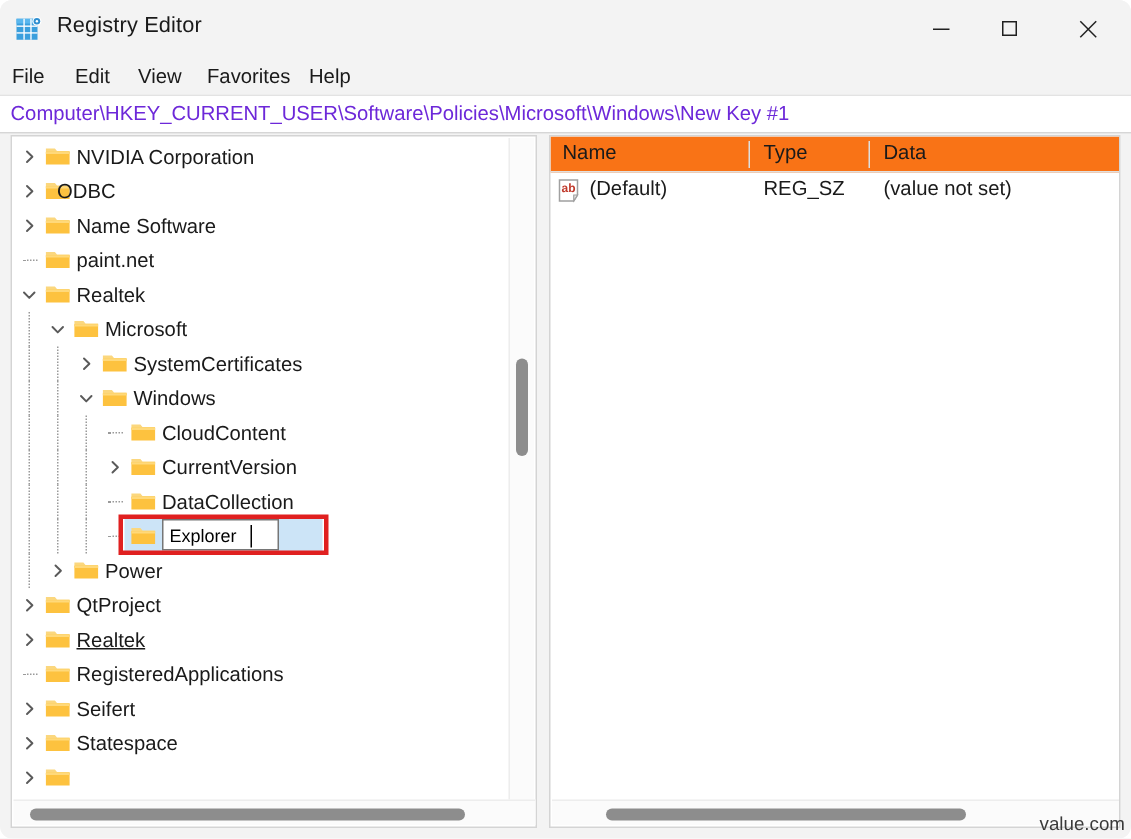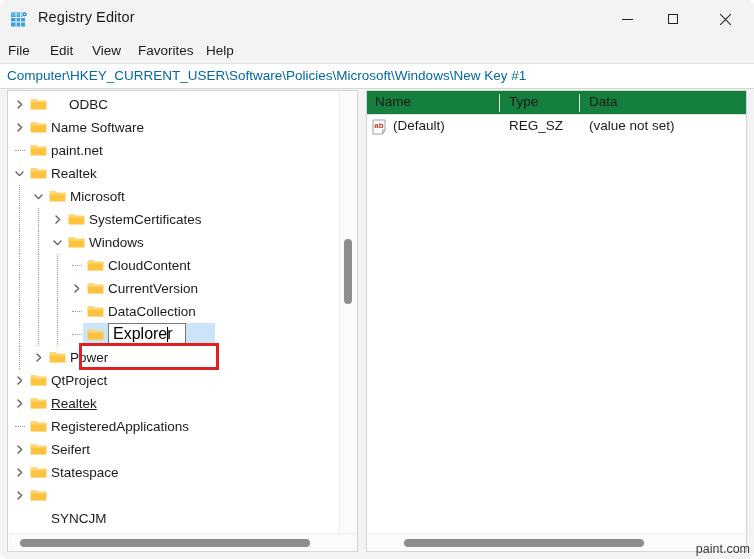--- a/index.html
+++ b/index.html
@@ -108,21 +108,21 @@
     height: 26px;
     background: #ffffff;
     border-top: 1px solid #e3e3e3;
     border-bottom: 1px solid #d6d6d6;
     box-sizing: border-box;
   }
   #address-text {
     position: absolute;
     left: 7px; top: 4px;
     font-size: 13.5px;
-    color: #0369a1;
+    color: #6d28d9;
     white-space: nowrap;
   }
 
   
   #tree-pane {
     position: absolute;
     left: 7px; top: 90px;
     width: 351px;
     height: 462px;
     background: #ffffff;
@@ -194,21 +194,21 @@
     position: absolute;
     top: 0px;
     height: 21px;
     background: #ffffff;
     border: 1px solid #767676;
     box-sizing: border-box;
   }
   .edit-text {
     position: absolute;
     left: 4px; top: 1px;
-    font-size: 16px;
+    font-size: 12px;
     color: #000000;
     line-height: 18px;
     white-space: nowrap;
   }
   .caret {
     position: absolute;
     top: 3px;
     width: 1px; height: 15px;
     background: #000;
   }
@@ -265,21 +265,21 @@
     background: #ffffff;
     border: 1px solid #d4d4d4;
     box-sizing: border-box;
     overflow: hidden;
   }
   #value-header {
     position: absolute;
     left: 0; top: 0;
     width: 379px;
     height: 24px;
-    background: #15803d;
+    background: #f97316;
     border-bottom: 1px solid #e0e0e0;
     box-sizing: border-box;
   }
   .col-head {
     position: absolute;
     top: 3px;
     font-size: 13.5px;
     color: #1a1a1a;
     white-space: nowrap;
   }
@@ -391,21 +391,36 @@
                 <path d="M5 3 L8.6 6.5 L5 10" fill="none" stroke="#5a5a5a" stroke-width="1.3" stroke-linecap="round" stroke-linejoin="round"></path>
               </svg>
             </div>
             <div class="folder" style="left: 22px;">
               <svg width="17" height="14" viewBox="0 0 17 14">
                 <path d="M0.6 2.0 H6.6 L8.0 3.6 H16.4 V5.4 H0.6 Z" fill="#fbd77e"></path>
                 <path d="M0.6 4.2 H16.4 V12.6 H0.6 Z" fill="#fdc23f"></path>
                 <path d="M0.6 4.2 H16.4 V5.6 H0.6 Z" fill="#ffd97a"></path>
               </svg>
             </div>
-            <div class="tree-label" style="left: 61px;">ODBC</div>
+            <div class="tree-label" style="left: 43px;">NVIDIA Corporation</div>
+          </div>
+          <div class="tree-row">
+            <div class="twisty" style="left: 5px;">
+              <svg width="13" height="13" viewBox="0 0 13 13">
+                <path d="M5 3 L8.6 6.5 L5 10" fill="none" stroke="#5a5a5a" stroke-width="1.3" stroke-linecap="round" stroke-linejoin="round"></path>
+              </svg>
+            </div>
+            <div class="folder" style="left: 22px;">
+              <svg width="17" height="14" viewBox="0 0 17 14">
+                <path d="M0.6 2.0 H6.6 L8.0 3.6 H16.4 V5.4 H0.6 Z" fill="#fbd77e"></path>
+                <path d="M0.6 4.2 H16.4 V12.6 H0.6 Z" fill="#fdc23f"></path>
+                <path d="M0.6 4.2 H16.4 V5.6 H0.6 Z" fill="#ffd97a"></path>
+              </svg>
+            </div>
+            <div class="tree-label" style="left: 30px;">ODBC</div>
           </div>
           <div class="tree-row">
             <div class="twisty" style="left: 5px;">
               <svg width="13" height="13" viewBox="0 0 13 13">
                 <path d="M5 3 L8.6 6.5 L5 10" fill="none" stroke="#5a5a5a" stroke-width="1.3" stroke-linecap="round" stroke-linejoin="round"></path>
               </svg>
             </div>
             <div class="folder" style="left: 22px;">
               <svg width="17" height="14" viewBox="0 0 17 14">
                 <path d="M0.6 2.0 H6.6 L8.0 3.6 H16.4 V5.4 H0.6 Z" fill="#fbd77e"></path>
@@ -694,14 +709,14 @@
       <div class="cell" style="left:26px">(Default)</div>
       <div class="cell" style="left:142px">REG_SZ</div>
       <div class="cell" style="left:222px">(value not set)</div>
     </div>
 
     <div id="value-hscroll">
       <div id="value-hthumb"></div>
     </div>
   </div>
 
-  <div id="watermark">paint.com</div>
+  <div id="watermark">value.com</div>
 </div>
 
 </body></html>

